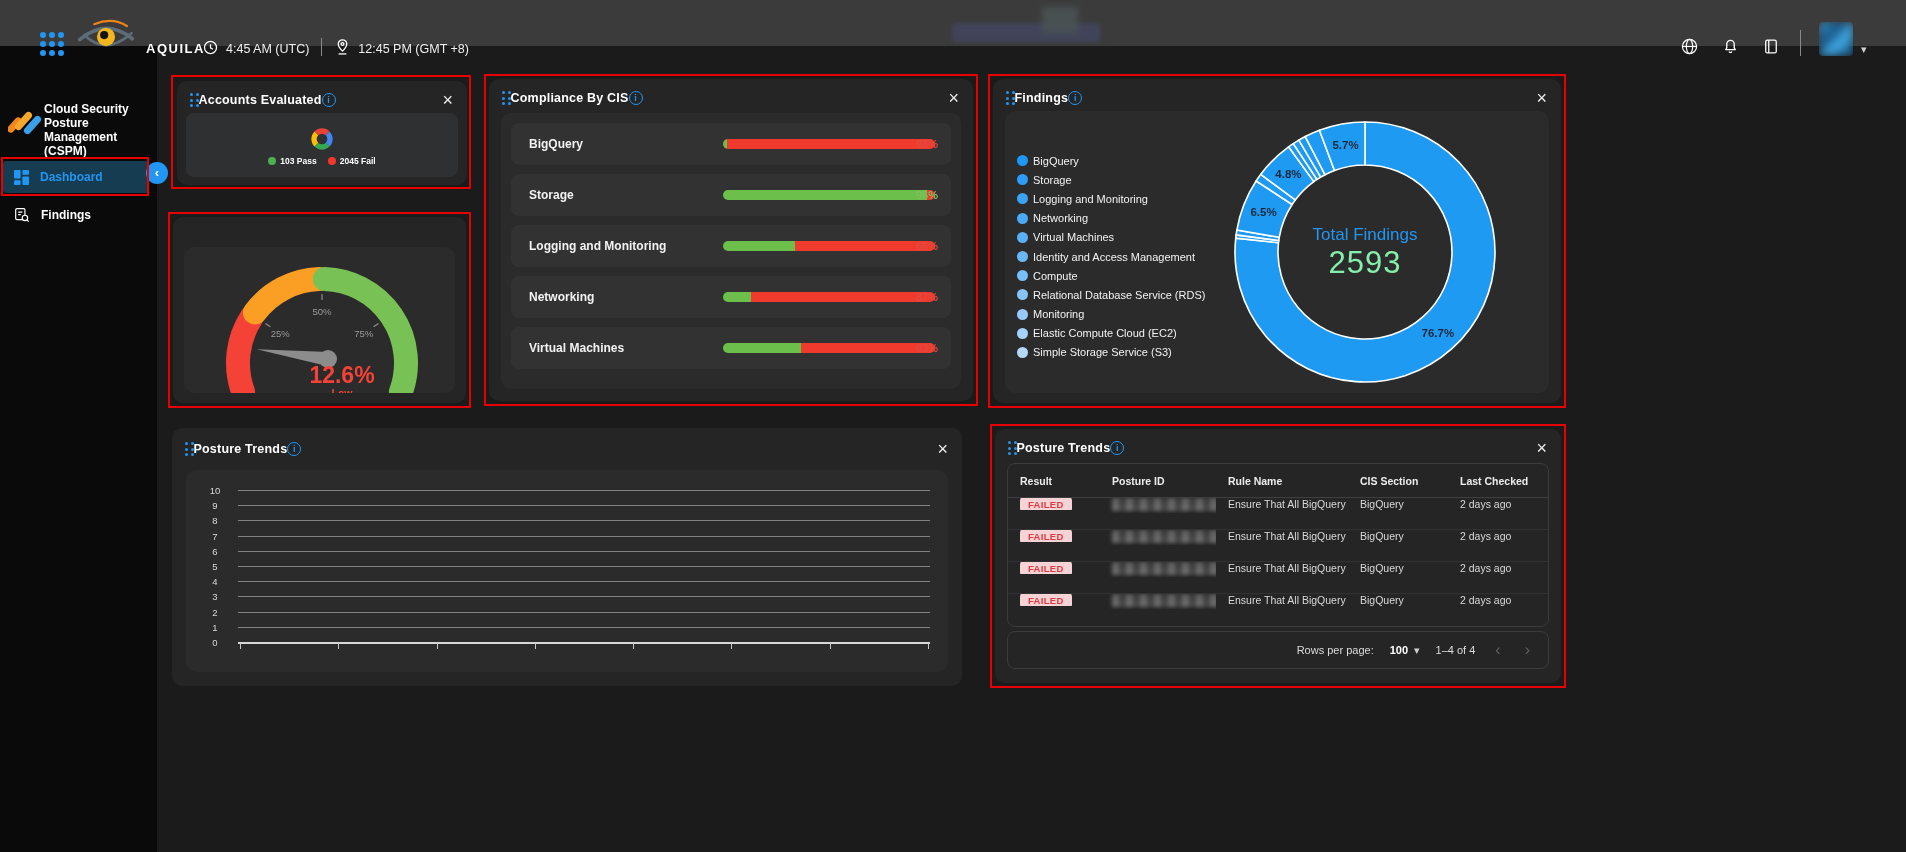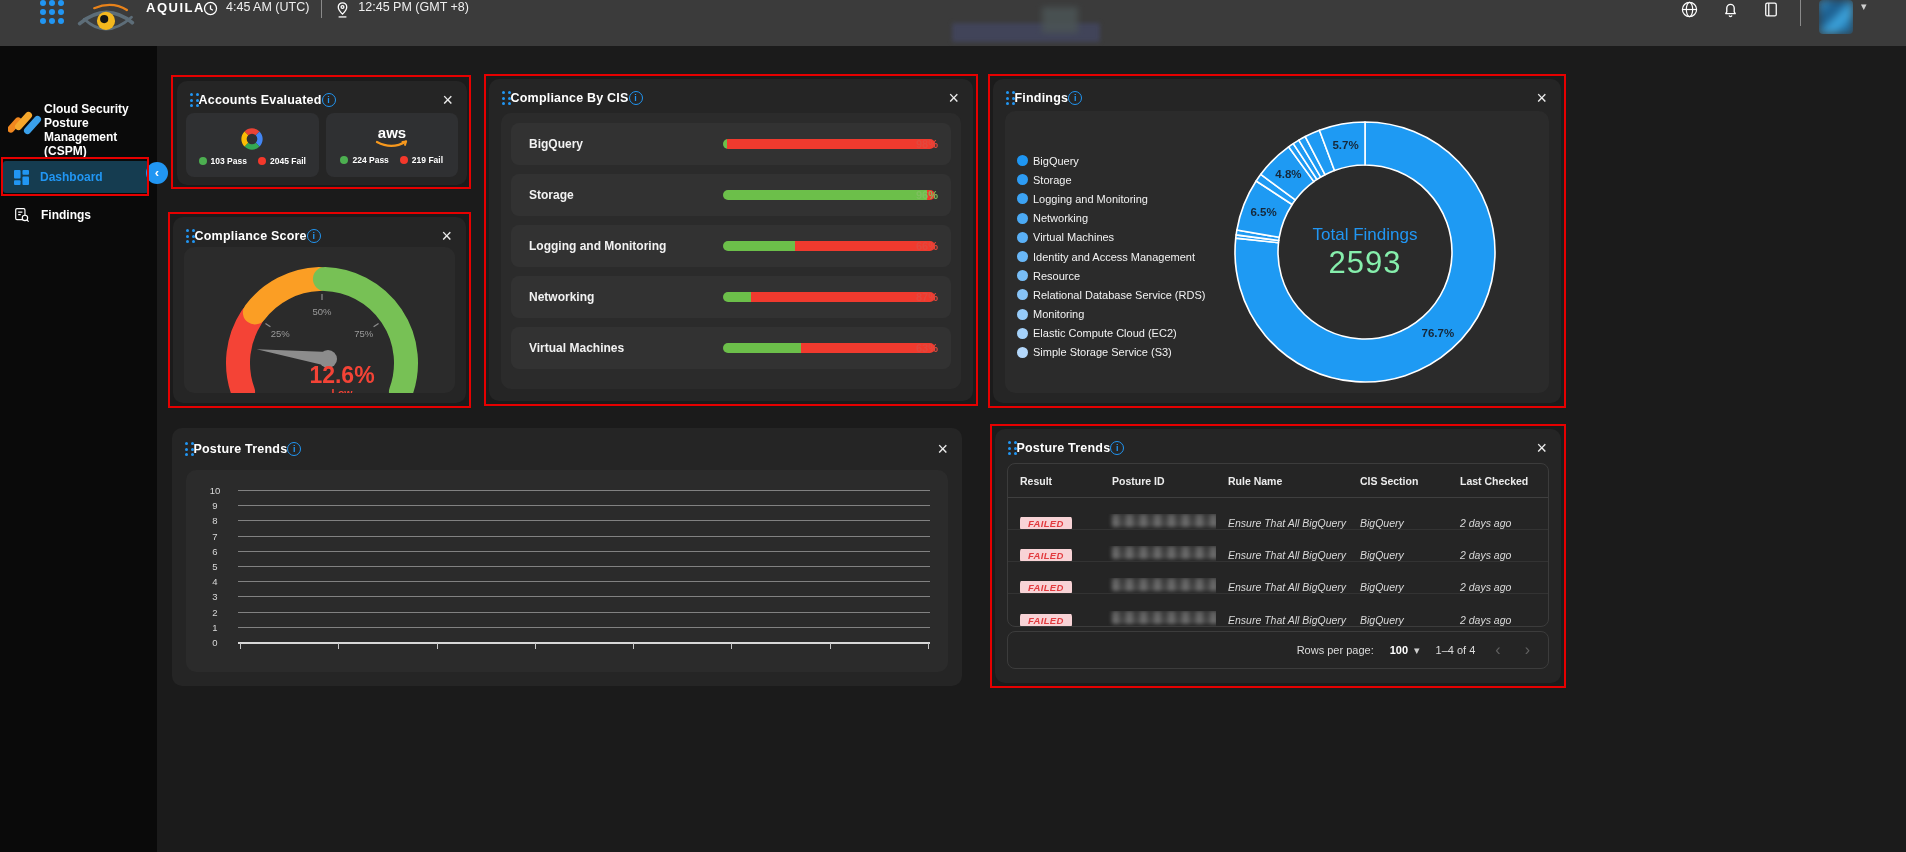--- a/index.html
+++ b/index.html
@@ -2,21 +2,21 @@
 <html><head>
 <meta charset="utf-8">
 <style>
   * { margin:0; padding:0; box-sizing:border-box; }
   html,body { width:1906px; height:852px; background:#1b1b1b; overflow:hidden;
     font-family:"Liberation Sans","DejaVu Sans",sans-serif; }
   #app { position:relative; width:1906px; height:852px; }
 
   
   #header { position:absolute; left:0; top:0; width:1906px; height:46px; background:#3b3b3b; z-index:5; }
-  .hrow { position:absolute; top:0; height:56px; display:flex; align-items:flex-start; }
+  .hrow { position:absolute; top:0; height:56px; display:flex; align-items:flex-end; }
   .grid9 { display:grid; grid-template-columns:repeat(3,6px); gap:3px; }
   .grid9 i { width:6px; height:6px; border-radius:50%; background:#2196f3; }
   .htime { color:#f0f0f0; font-size:12.5px; margin-left:7px; }
   .hdiv { width:1px; height:18px; background:#8a8a8a; margin:0 12px; }
   .brand { color:#fff; font-size:13px; font-weight:bold; letter-spacing:1.5px; margin-left:8px; }
   .hicon { margin-left:22px; display:flex; align-items:center; cursor:pointer; }
   .redact1 { position:absolute; left:952px; top:23px; width:148px; height:19px; background:#414459; filter:blur(2px); border-radius:2px; }
   .redact2 { position:absolute; left:1042px; top:7px; width:36px; height:26px; background:#4b5455; filter:blur(3px); opacity:.85; }
   .avatar { width:34px; height:34px; border-radius:4px; overflow:hidden; margin-left:18px; cursor:pointer; }
   .avatar i { display:block; width:100%; height:100%; filter:blur(4px);
@@ -78,21 +78,21 @@
   #trend-chart { position:absolute; left:16px; top:16px; right:14px; bottom:20px; }
   .gl-label { position:absolute; width:26px; text-align:center; font-size:9.5px; color:#d8d8d8; transform:translateY(-50%); }
   .gl-line { position:absolute; left:36px; right:4px; height:1px; background:#828282; }
   .gl-line.axis { background:#d8d8d8; height:1.5px; }
   .ax-tick { position:absolute; width:1px; height:6px; background:#c8c8c8; }
 
   
   #tableWrap { position:absolute; left:12px; top:34px; width:542px; border:1px solid #3c3c3c; border-radius:8px; overflow:hidden; }
   .thead { display:flex; height:34px; align-items:center; font-weight:bold; color:#ececec; font-size:10.5px;
     border-bottom:1px solid #3f3f3f; }
-  .trow { display:flex; height:32px; align-items:flex-end; font-size:10.5px; color:#d9d9d9; border-bottom:1px solid #333;font-style:italic; }
+  .trow { display:flex; height:32px; align-items:flex-start; font-size:10.5px; color:#d9d9d9; border-bottom:1px solid #333; }
   .trow:last-child { border-bottom:none; }
   .tc { padding-left:12px; overflow:hidden; white-space:nowrap; }
   .c0{width:92px;} .c1{width:116px;} .c2{width:132px;} .c3{width:100px;} .c4{width:96px;}
   .badge { background:#f8d3d6; color:#e23b3f; font-weight:bold; font-size:9.5px; padding:4px 8px;
     border-radius:6px; letter-spacing:.3px; }
   .pixelblur { height:13px; width:112px; border-radius:2px; filter:blur(2px);
     background:repeating-linear-gradient(90deg,rgba(135,135,135,.6) 0 7px,rgba(70,70,70,.6) 7px 14px),
                repeating-linear-gradient(0deg,rgba(110,110,110,.5) 0 6px,rgba(58,58,58,.5) 6px 12px); }
   #tfoot { position:absolute; left:12px; top:202px; width:542px; height:38px; border:1px solid #3c3c3c;
     border-radius:8px; display:flex; align-items:center; justify-content:flex-end; gap:16px;
@@ -234,56 +234,24 @@
           <span>
               <i class="dot" style="background:#4caf50;"></i>
               <b>103 Pass</b>
             </span>
           <span>
               <i class="dot" style="background:#f4382b;"></i>
               <b>2045 Fail</b>
             </span>
         </span>
       </div>
-      <div class="prov">
-        <span class="aws-wrap">
-          <svg width="44" height="28" viewBox="0 0 44 28">
-            <text x="22" y="14" text-anchor="middle" fill="#fff" font-size="15" font-weight="bold">aws</text>
-            <path d="M7 18 Q22 26 36 17.5" stroke="#f7981d" stroke-width="2.3" fill="none" stroke-linecap="round"></path>
-            <path d="M36 17.5 l-1 3.4 M36 17.5 l-3.5 .4" stroke="#f7981d" stroke-width="2" fill="none" stroke-linecap="round"></path>
-          </svg>
-        </span>
-        <span class="pf">
-          <span>
-              <i class="dot" style="background:#4caf50;"></i>
-              <b>224 Pass</b>
-            </span>
-          <span>
-              <i class="dot" style="background:#f4382b;"></i>
-              <b>219 Fail</b>
-            </span>
-        </span>
-      </div>
     </div>
   </div>
 
   <div class="card" style="left:173px;top:217px;width:293px;height:186px;">
-    <div class="title-row">
-      <span class="drag">
-          <i></i>
-          <i></i>
-          <i></i>
-          <i></i>
-          <i></i>
-          <i></i>
-        </span>
-      <span class="card-title">Compliance Score</span>
-      <span class="info"></span>
-      <span class="close"></span>
-    </div>
     <div class="panel" style="left:11px;top:30px;width:271px;height:146px;overflow:hidden;">
       <svg id="gauge" width="271" height="146" viewBox="0 0 271 146">
           <path d="M59.0658198539837 144.72969203935617 A84 84 0 0 1 67.56764623480271 70.22573274104654" stroke="#f44336" stroke-width="24" fill="none" stroke-linecap="round"></path>
           <path d="M70.89697510534248 65.4709583507962 A84 84 0 0 1 135.09774612454436 32.05015233818227" stroke="#fb9e24" stroke-width="24" fill="none" stroke-linecap="round"></path>
           <path d="M140.90225387545567 32.05015233818227 A84 84 0 0 1 216.93418014601627 144.72969203935622" stroke="#77c155" stroke-width="24" fill="none" stroke-linecap="round"></path>
           <line x1="81.47850894405958" y1="76.4232258917778" x2="86.39342120979353" y2="79.86468450988409" stroke="#8d8d8d" stroke-width="1.2"></line>
           <text x="96.22324574126142" y="89.74760174609663" text-anchor="middle" font-size="9.5" fill="#9a9a9a">25%</text>
           <line x1="138.00000000000003" y1="47" x2="138.00000000000003" y2="53" stroke="#8d8d8d" stroke-width="1.2"></line>
           <text x="138.00000000000003" y="68" text-anchor="middle" font-size="9.5" fill="#9a9a9a">50%</text>
           <line x1="194.52149105594043" y1="76.42322589177783" x2="189.60657879020647" y2="79.8646845098841" stroke="#8d8d8d" stroke-width="1.2"></line>
@@ -389,21 +357,21 @@
           <div class="lg-item">
             <span class="lg-dot" style="background: rgb(90, 176, 246);"></span>
             <span>Virtual Machines</span>
           </div>
           <div class="lg-item">
             <span class="lg-dot" style="background: rgb(105, 183, 247);"></span>
             <span>Identity and Access Management</span>
           </div>
           <div class="lg-item">
             <span class="lg-dot" style="background: rgb(120, 190, 247);"></span>
-            <span>Resource</span>
+            <span>Compute</span>
           </div>
           <div class="lg-item">
             <span class="lg-dot" style="background: rgb(135, 196, 248);"></span>
             <span>Relational Database Service (RDS)</span>
           </div>
           <div class="lg-item">
             <span class="lg-dot" style="background: rgb(150, 203, 249);"></span>
             <span>Monitoring</span>
           </div>
           <div class="lg-item">

